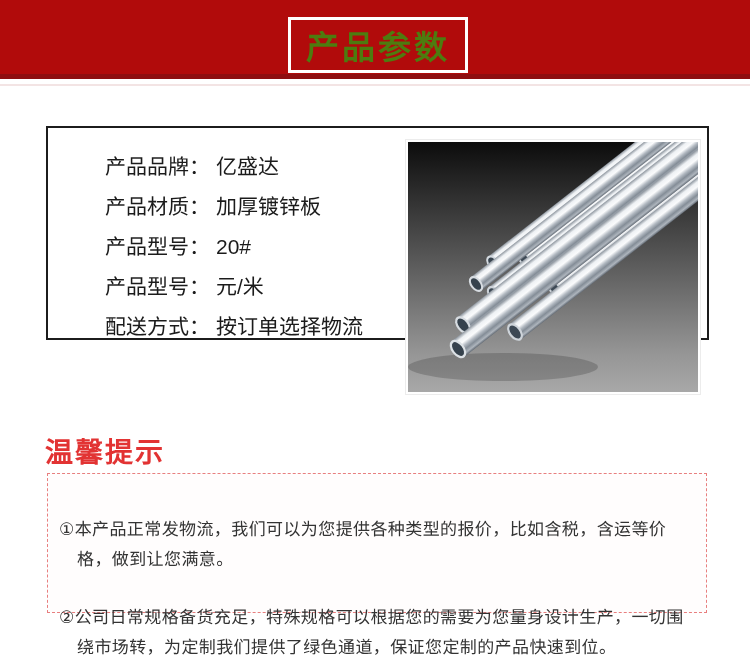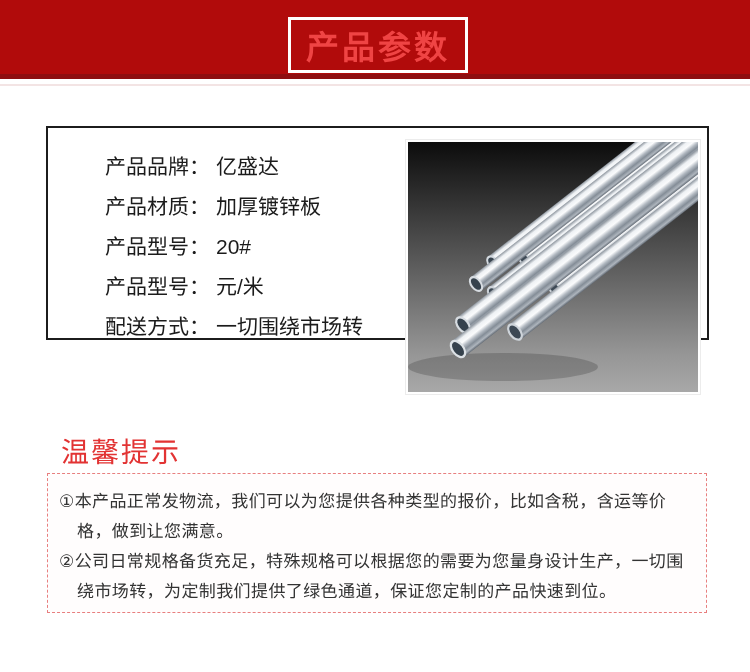--- a/index.html
+++ b/index.html
@@ -22,21 +22,21 @@
     border-bottom:5px solid var(--banner-red-dark,#8e0e10);
   }
   .banner-underline{
     position:absolute;left:0;top:84px;width:750px;height:2px;
     background:#f3e4e4;
   }
   .title-box{
     position:absolute;left:288px;top:17px;width:180px;height:56px;
     border:3px solid #ffffff;
     display:flex;align-items:center;justify-content:center;
-    color:#ef4444;font-size:33px;font-weight:bold;letter-spacing:3px;
+    color:#4d7c0f;font-size:33px;font-weight:bold;letter-spacing:3px;
     white-space:nowrap;
   }
   
   .spec-box{
     position:absolute;left:46px;top:126px;width:663px;height:214px;
     border:2px solid #1c1c1c;background:#ffffff;
   }
   .spec-rows{
     position:absolute;left:57px;top:19px;
   }
@@ -45,33 +45,33 @@
     white-space:nowrap;
   }
   .spec-row .value{margin-left:6px;}
   .photo{
     position:absolute;top:11px;right:6px;width:296px;height:256px;
     background:#ffffff;border:1px solid #ececec;padding:2px;
   }
   .photo svg{display:block;width:290px;height:250px;}
   
   .tips-heading{
-    position:absolute;left:61px;top:430px;
-    font-size:28px;font-weight:normal;color:var(--tip-red,#e23333);
+    position:absolute;left:45px;top:430px;
+    font-size:28px;font-weight:bold;color:var(--tip-red,#e23333);
     letter-spacing:2px;white-space:nowrap;
   }
   .tips-box{
     position:absolute;left:47px;top:473px;width:660px;height:140px;
     border:1px dashed var(--dashed-border,#e87f7f);
     background:#fffdfd;
     padding:13px 6px 0 11px;
   }
   .tip-item{
     font-size:17px;line-height:30px;color:#333333;
-    padding-left:18px;text-indent:-18px;letter-spacing:0.4px;
+    padding-left:18px;text-indent:-18px;letter-spacing:0.4px;margin-top:28px;
   }
 </style>
 </head>
 <body>
 
 <div class="banner"></div>
 <div class="banner-underline"></div>
 <div class="title-box">
   <span>产品参数</span>
 </div>
@@ -84,21 +84,21 @@
     <div class="spec-row">
       <span class="label">产品材质：</span><span class="value">加厚镀锌板</span>
     </div>
     <div class="spec-row">
       <span class="label">产品型号：</span><span class="value">20#</span>
     </div>
     <div class="spec-row">
       <span class="label">产品型号：</span><span class="value">元/米</span>
     </div>
     <div class="spec-row">
-      <span class="label">配送方式：</span><span class="value">一切围绕市场转</span>
+      <span class="label">配送方式：</span><span class="value">按订单选择物流</span>
     </div>
   </div>
 
   <div class="photo">
     <svg viewBox="0 0 290 250" xmlns="http://www.w3.org/2000/svg">
       <defs>
         <linearGradient id="bgGrad" x1="0" y1="0" x2="0" y2="1">
           <stop offset="0" stop-color="#0c0c0c"></stop>
           <stop offset="0.5" stop-color="#5d5d5d"></stop>
           <stop offset="0.85" stop-color="#969696"></stop>

